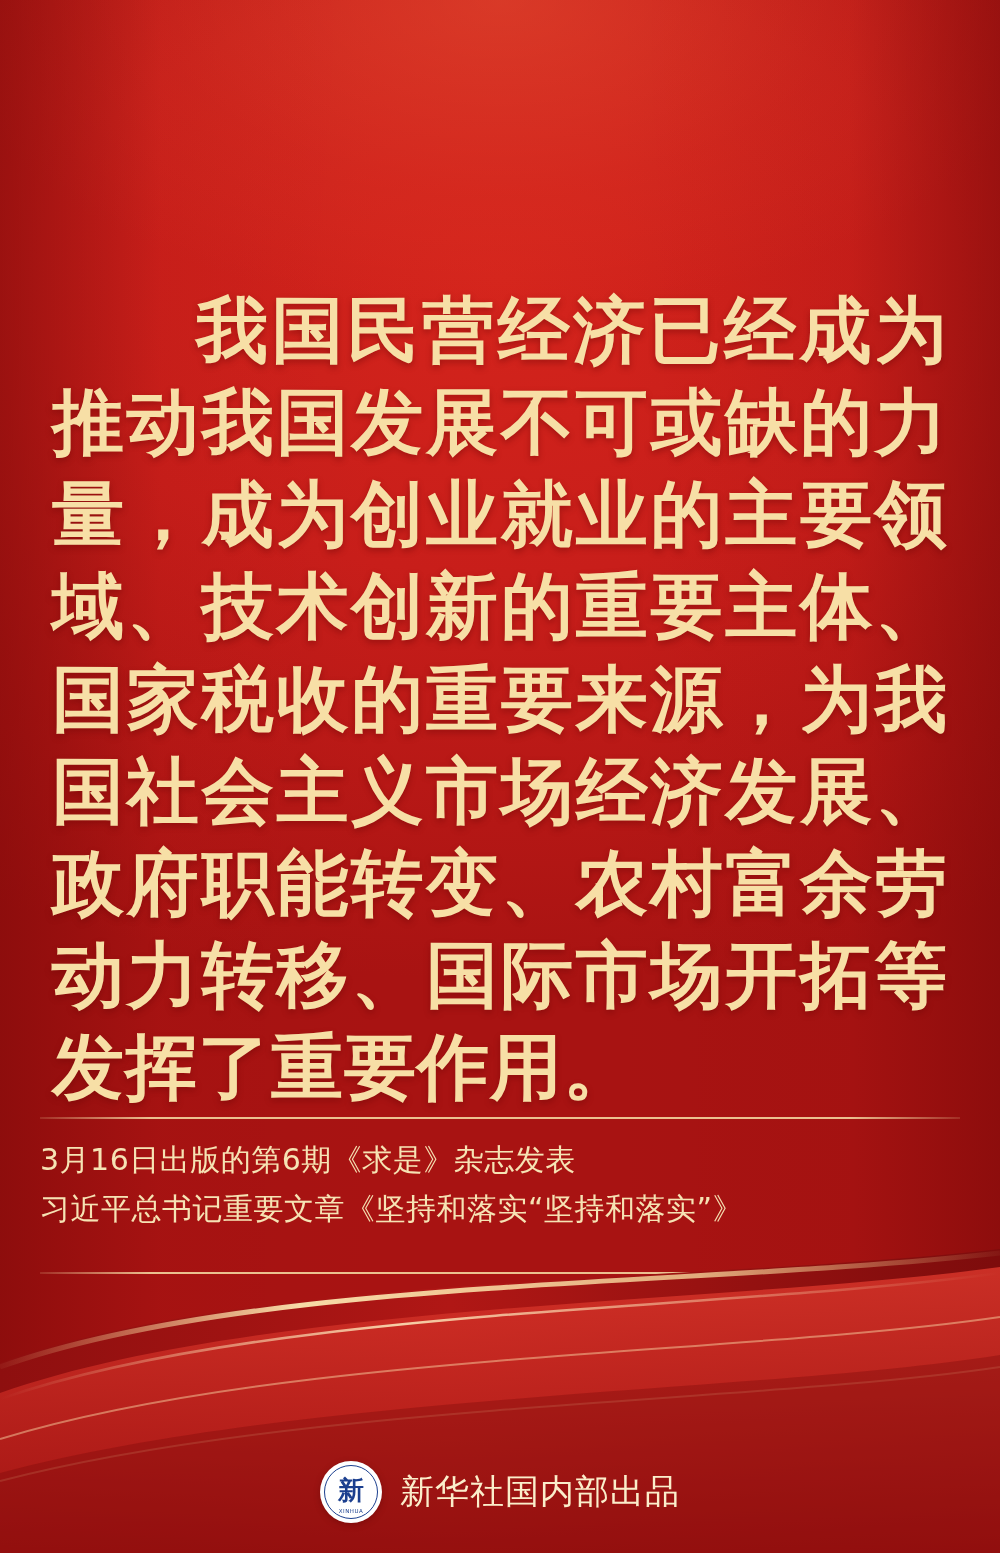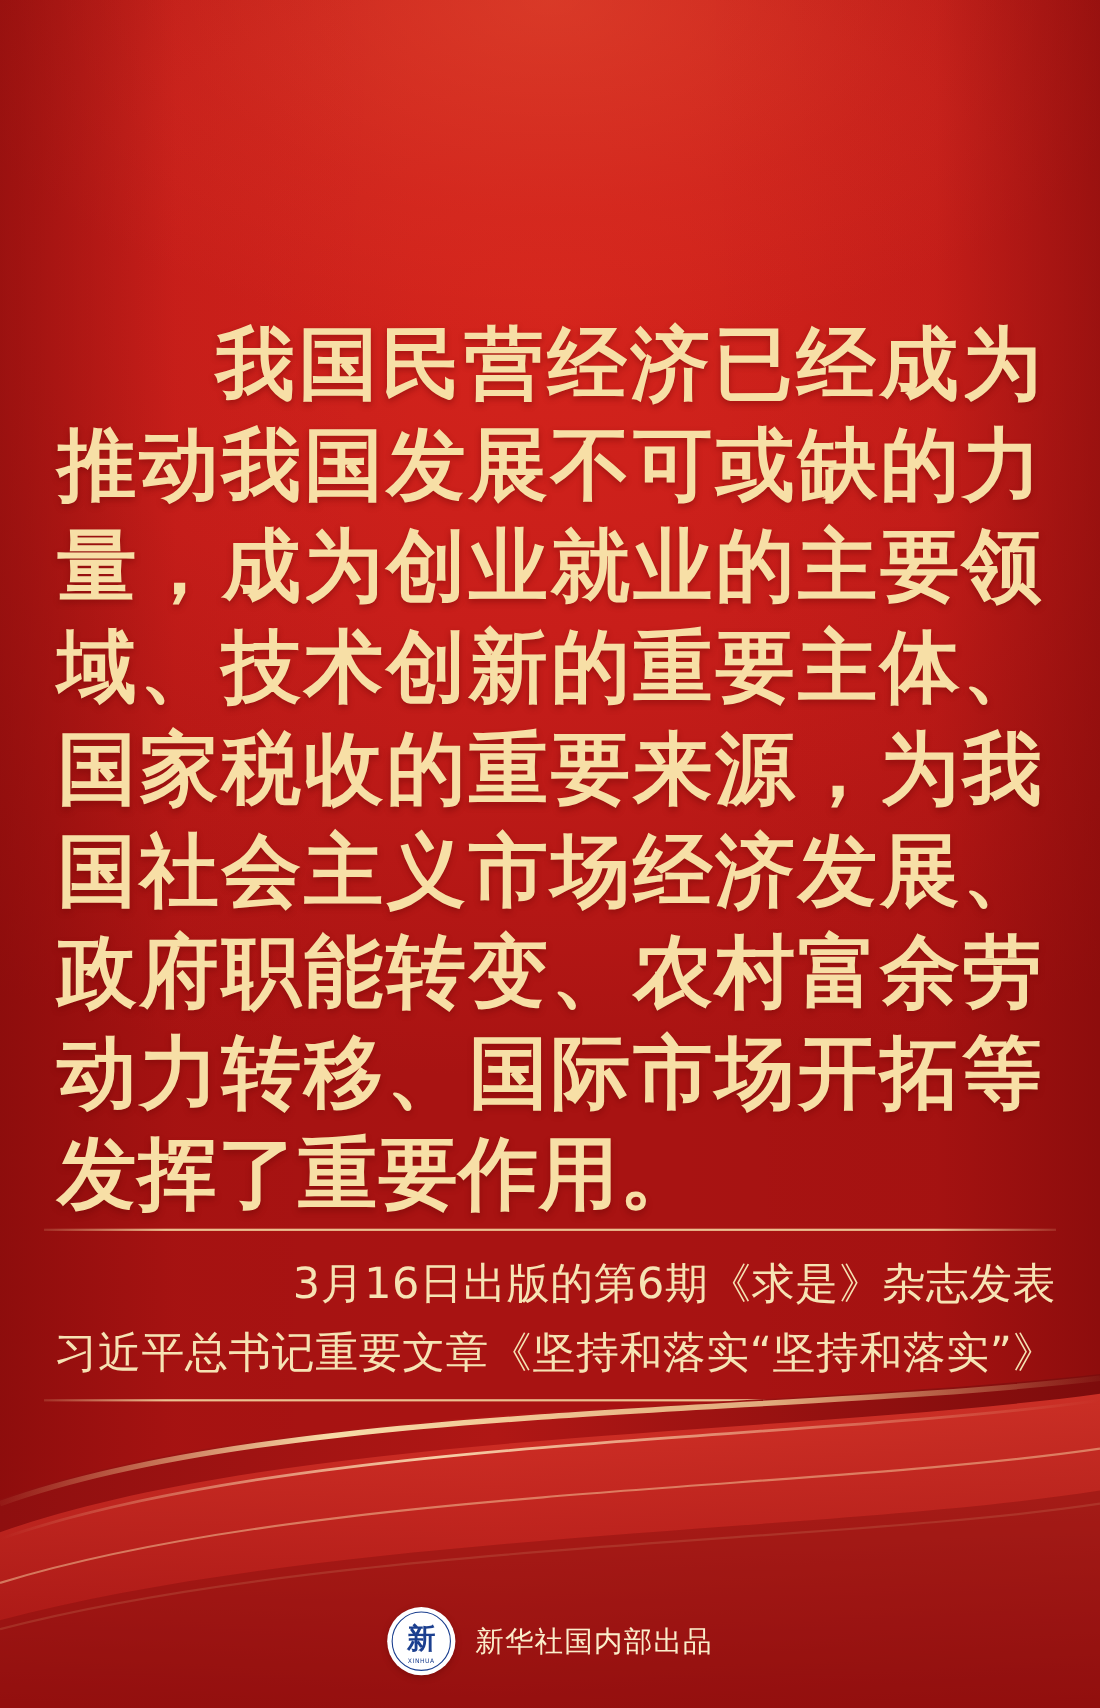--- a/index.html
+++ b/index.html
@@ -65,25 +65,25 @@
     right: 40px;
     height: 2px;
     background: linear-gradient(to right, rgba(247,223,166,0.15), rgba(247,223,166,0.85) 12%, rgba(247,223,166,0.85) 88%, rgba(247,223,166,0.15));
   }
   .rule-top { top: 1117px; }
   .rule-bottom { top: 1272px; }
 
   .source {
     position: absolute;
     left: 40px;
-    right: 40px;
+    right: 28px;
     top: 1136px;
-    text-align: right;
+    text-align: left;
     color: #f6e3b4;
-    font-size: 39px;
+    font-size: 30px;
     line-height: 1.62;
     font-family: "DejaVu Sans", "Liberation Sans", sans-serif;
     letter-spacing: 0.5px;
   }
   .source div { white-space: nowrap; }
 
   
   .swoosh {
     position: absolute;
     left: 0;
@@ -135,21 +135,21 @@
     bottom: 9px;
     left: 0; right: 0;
     text-align: center;
     color: #1b3f8f;
     font-size: 5.5px;
     letter-spacing: 0.5px;
     font-family: "DejaVu Sans", sans-serif;
   }
   .footer-text {
     color: #fbeecb;
-    font-size: 26px;
+    font-size: 34px;
     letter-spacing: 1px;
     font-family: "DejaVu Sans", "Liberation Sans", sans-serif;
   }
 </style>
 </head>
 <body>
 
 <div class="poster">
 
   <div class="bg-top-glow"></div>

